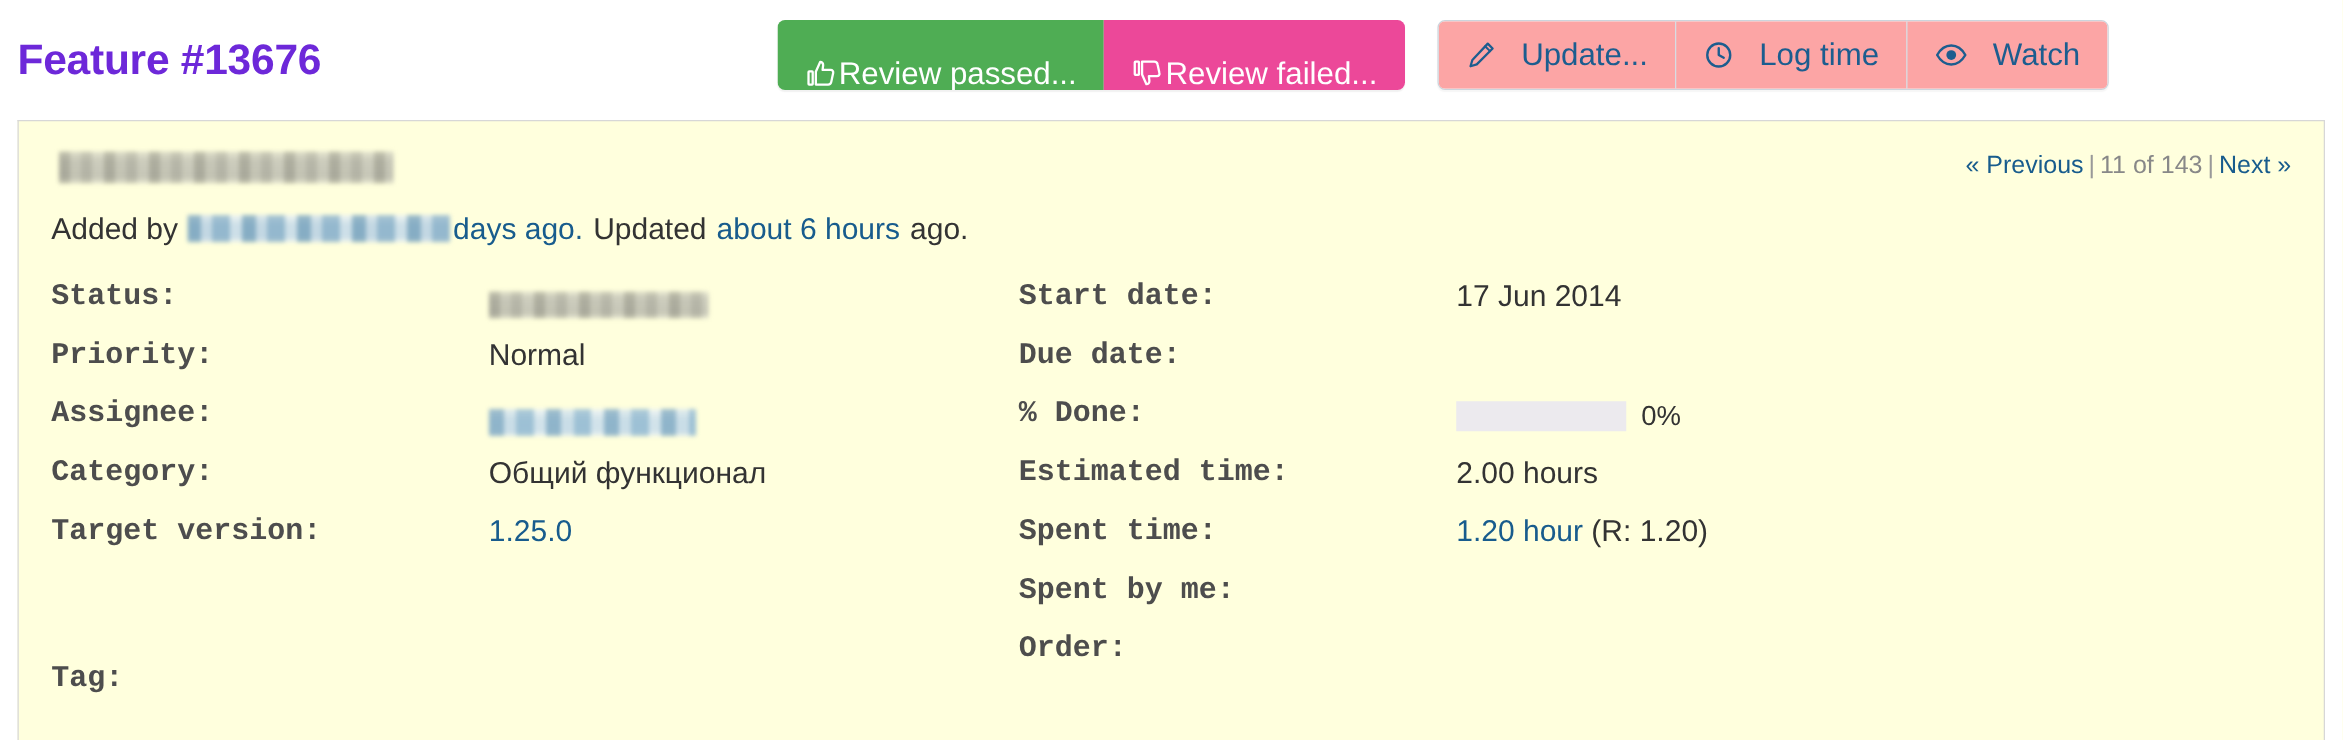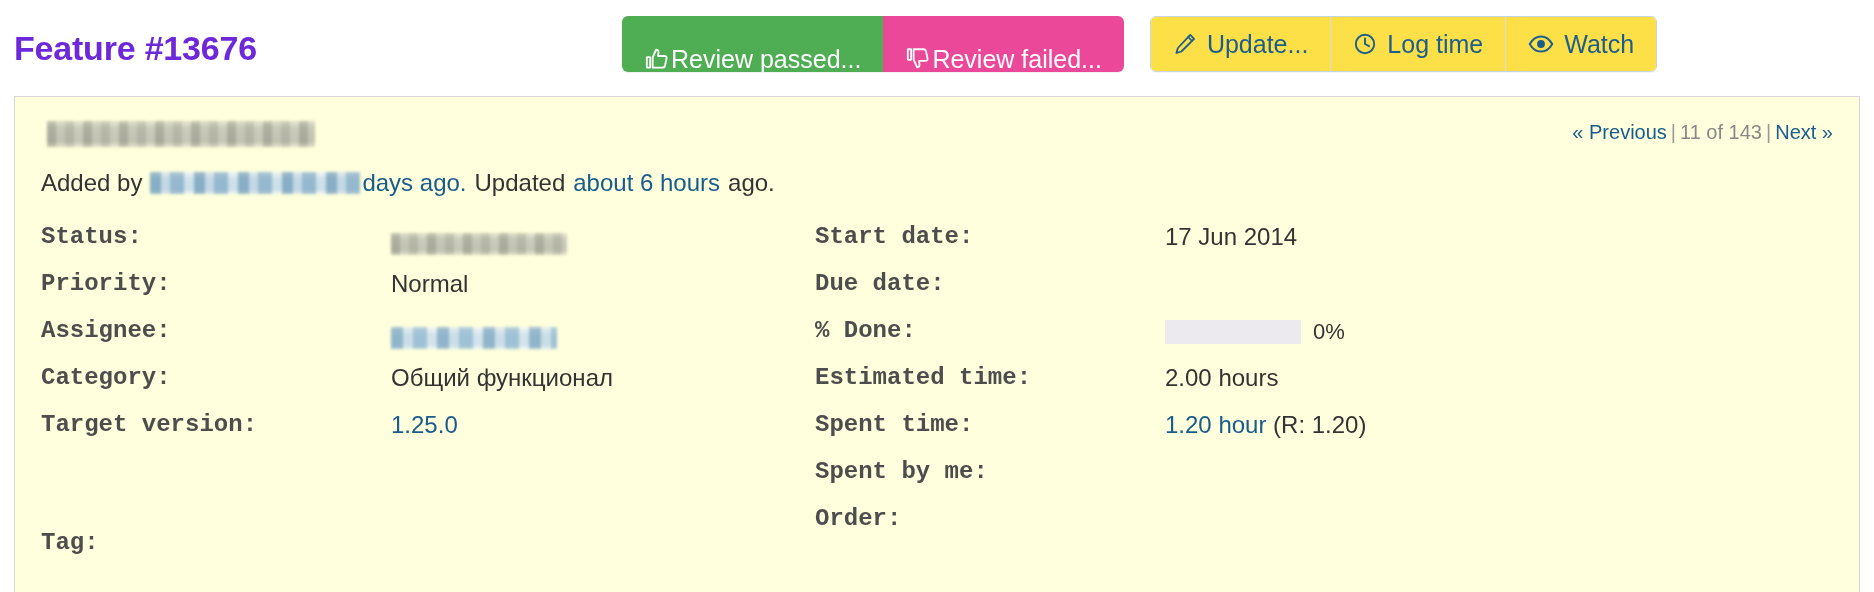--- a/index.html
+++ b/index.html
@@ -71,27 +71,27 @@
     margin-left: 26px;
     border: 1px solid #ccd4dc;
     border-radius: 6px;
     overflow: hidden;
     background: #fdfdfd;
     box-shadow: 0 1px 1px rgba(0,0,0,.04);
   }
   .btn-plain {
     display: flex;
     align-items: center;
-    gap: 10px;
+    gap: 20px;
     height: 54px;
     box-sizing: border-box;
     padding: 0 22px;
     font-size: 25px;
     color: #1c5d8f;
-    background: #fde047;
+    background: #fca5a5;
     border: none;
     border-left: 1px solid #d6dde4;
     cursor: pointer;
     white-space: nowrap;
     font-family: inherit;
     line-height: 1;
   }
   .btn-plain:first-child { border-left: none; }
 
   .ico { display: inline-flex; align-items: center; justify-content: center; }

